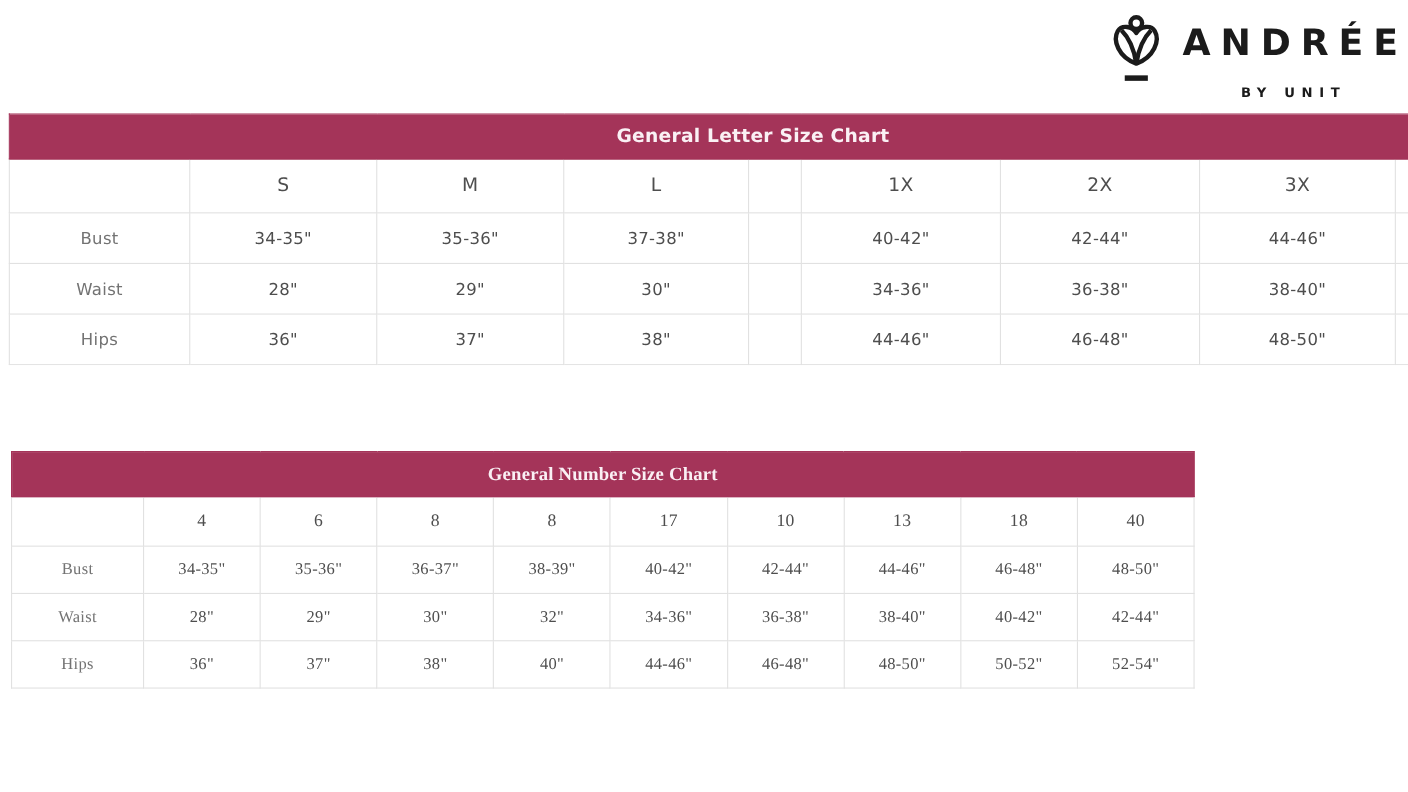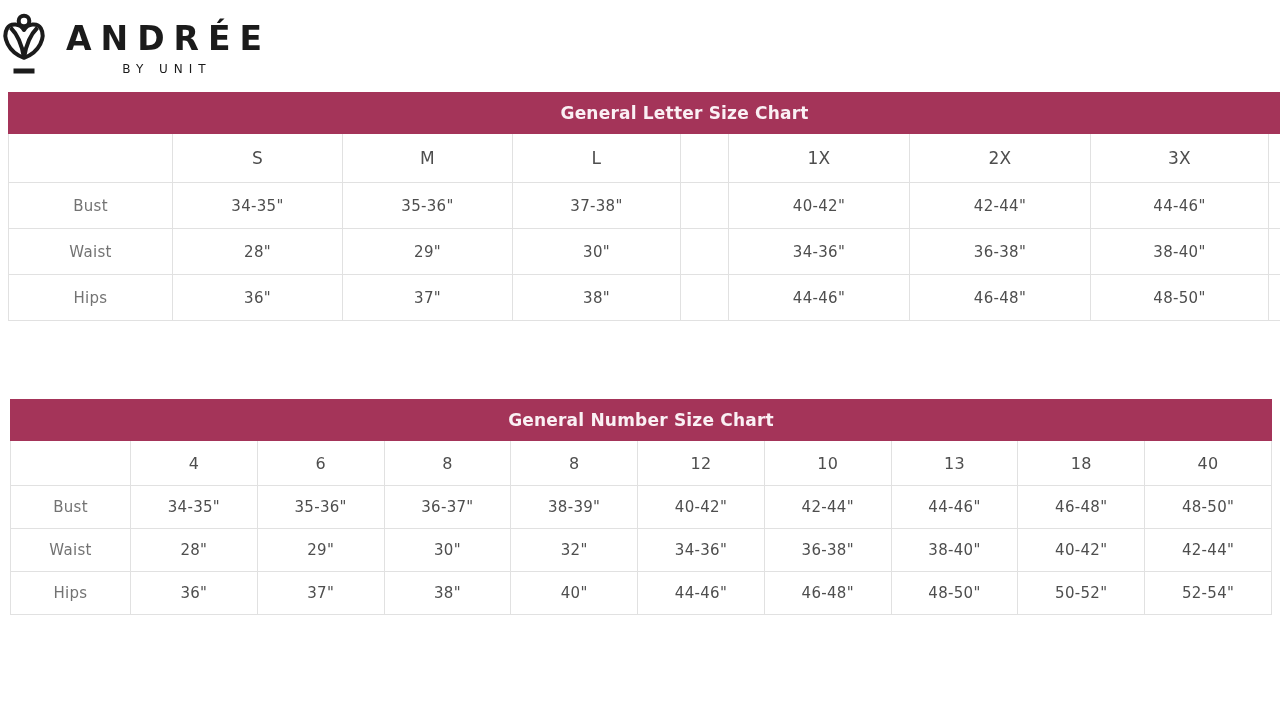--- a/index.html
+++ b/index.html
@@ -12,21 +12,21 @@
     width: 1280px;
     height: 720px;
     overflow: hidden;
     position: relative;
   }
 
   
   .logo-wrap {
     padding-top: 12px;
     display: flex;
-    justify-content: flex-start;
+    justify-content: flex-end;
     align-items: flex-start;
     gap: 9px;
     height: 66px;
   }
   .logo-icon svg { display: block; }
   .logo-text {
     display: flex;
     flex-direction: column;
     align-items: center;
     margin-top: 10px;
@@ -34,45 +34,46 @@
   .brand-name {
     font-size: 33px;
     font-weight: 700;
     letter-spacing: 9px;
     color: #1b1b1b;
     line-height: 1;
     padding-left: 9px; 
   }
   .brand-tagline {
     font-size: 12px;
-    font-weight: 400;
+    font-weight: 700;
     letter-spacing: 6px;
     color: #1b1b1b;
-    margin-top: 7px;
+    margin-top: 22px;
     padding-left: 6px;
   }
 
   
   .t1-clip {
     width: 1280px;
     overflow: hidden;
-    margin-top: 14px;
+    margin-top: 25px;
   }
   table {
     border-collapse: collapse;
     table-layout: fixed;
   }
   #letter-table {
     width: 1352px;
     margin-left: 8px;
   }
   #number-table {
-    width: 1262px;
+    width: 1076px;
     margin-left: 10px;
     margin-top: 78px;
+    font-family: Liberation Serif, serif;
   }
   th, td {
     border: 1px solid #e1e1e1;
     text-align: center;
     vertical-align: middle;
     color: #4e4e4e;
     font-weight: 400;
     letter-spacing: 0.3px;
   }
   tr.band th {
@@ -184,21 +185,21 @@
   <thead>
     <tr class="band">
       <th colspan="10">General Number Size Chart</th>
     </tr>
     <tr class="cols">
         <th></th>
         <th>4</th>
         <th>6</th>
         <th>8</th>
         <th>8</th>
-        <th>12</th>
+        <th>17</th>
         <th>10</th>
         <th>13</th>
         <th>18</th>
         <th>40</th>
       </tr>
   </thead>
   <tbody>
       <tr>
         <td class="row-label">Bust</td>
         <td>34-35"</td>

